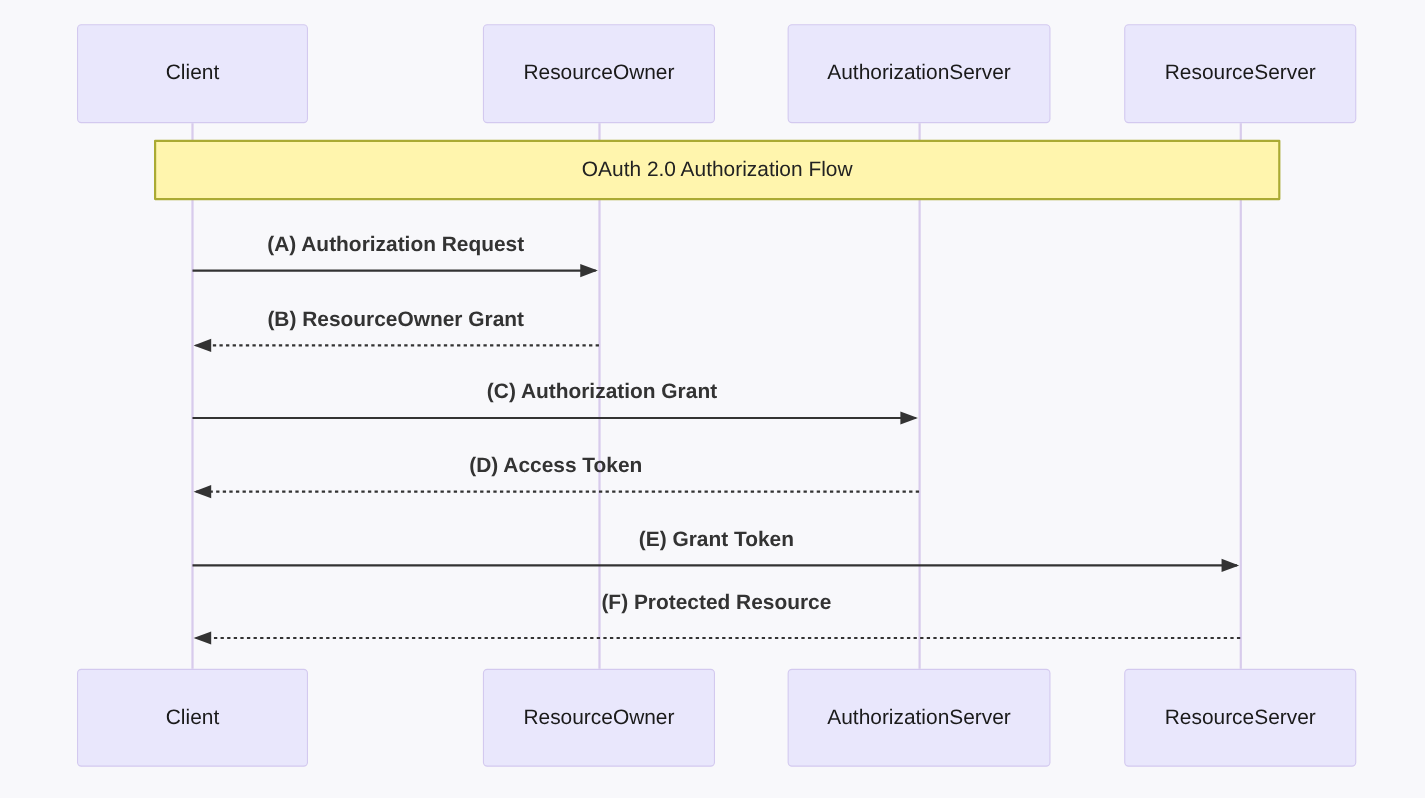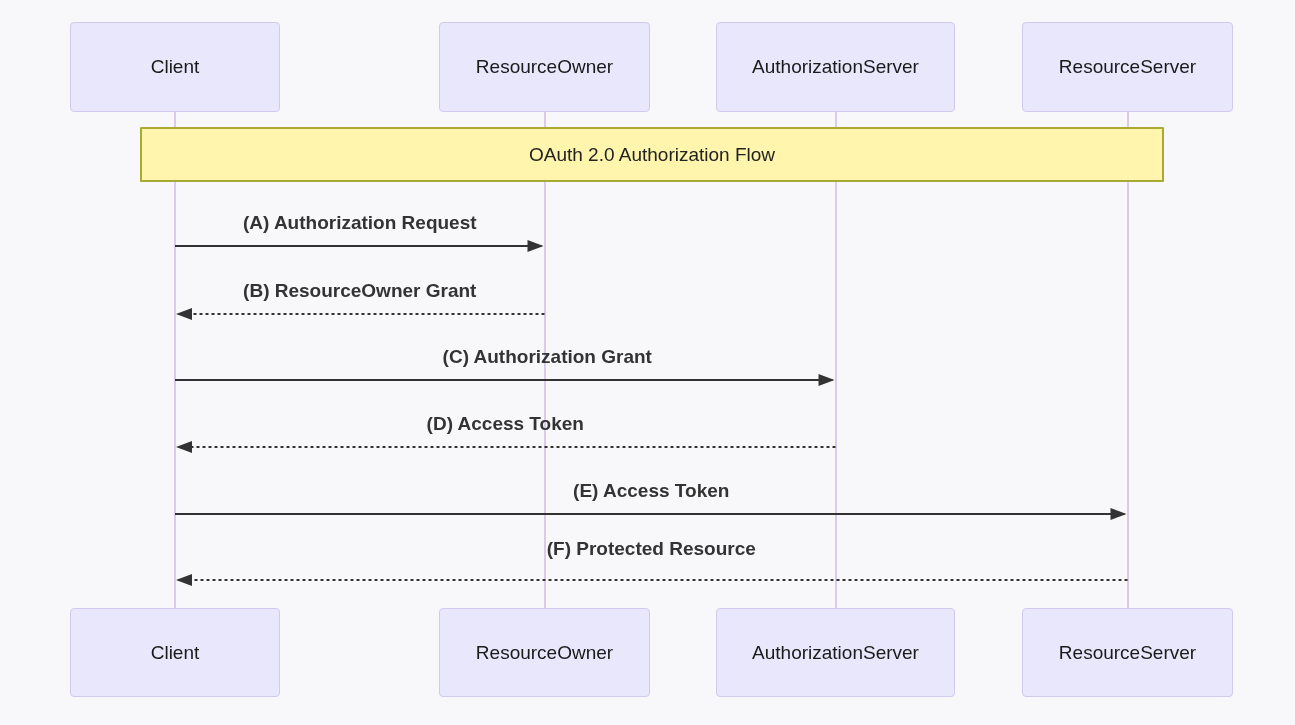--- a/index.html
+++ b/index.html
@@ -125,16 +125,16 @@
       <polygon points="1126.5,514 1110.5,508 1110.5,520" fill="#333333"></polygon>
       <line x1="1127.5" y1="580" x2="178" y2="580" stroke="#333333" stroke-width="2" stroke-dasharray="3,3"></line>
       <polygon points="176,580 192,574 192,586" fill="#333333"></polygon>
     </svg>
   <div class="note">OAuth 2.0 Authorization Flow</div>
   <div id="labels">
       <div class="msg-label" style="left: 359.75px; bottom: 491px;">(A) Authorization Request</div>
       <div class="msg-label" style="left: 359.75px; bottom: 423px;">(B) ResourceOwner Grant</div>
       <div class="msg-label" style="left: 505.25px; bottom: 357px; margin-left: 42px;">(C) Authorization Grant</div>
       <div class="msg-label" style="left: 505.25px; bottom: 290px; text-align: right;">(D) Access Token</div>
-      <div class="msg-label" style="left: 651.25px; bottom: 223px;">(E) Access Token</div>
+      <div class="msg-label" style="left: 651.25px; bottom: 223px;">(E) Grant Token</div>
       <div class="msg-label" style="left: 651.25px; bottom: 165px;">(F) Protected Resource</div>
     </div>
 </div>
 
 </body></html>

